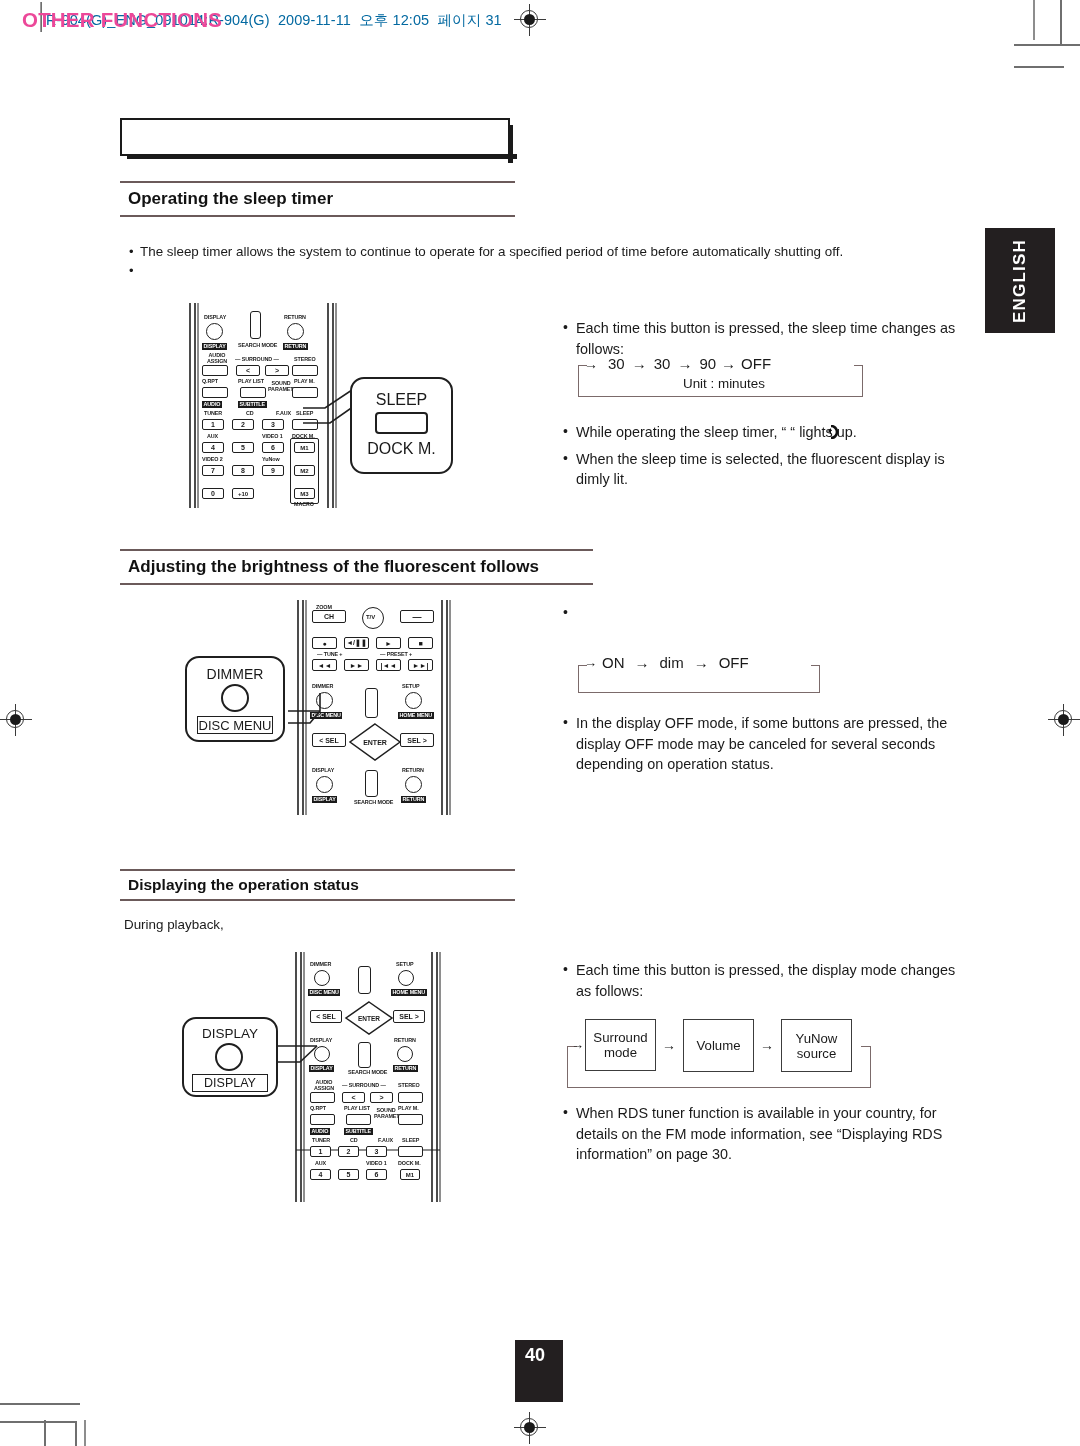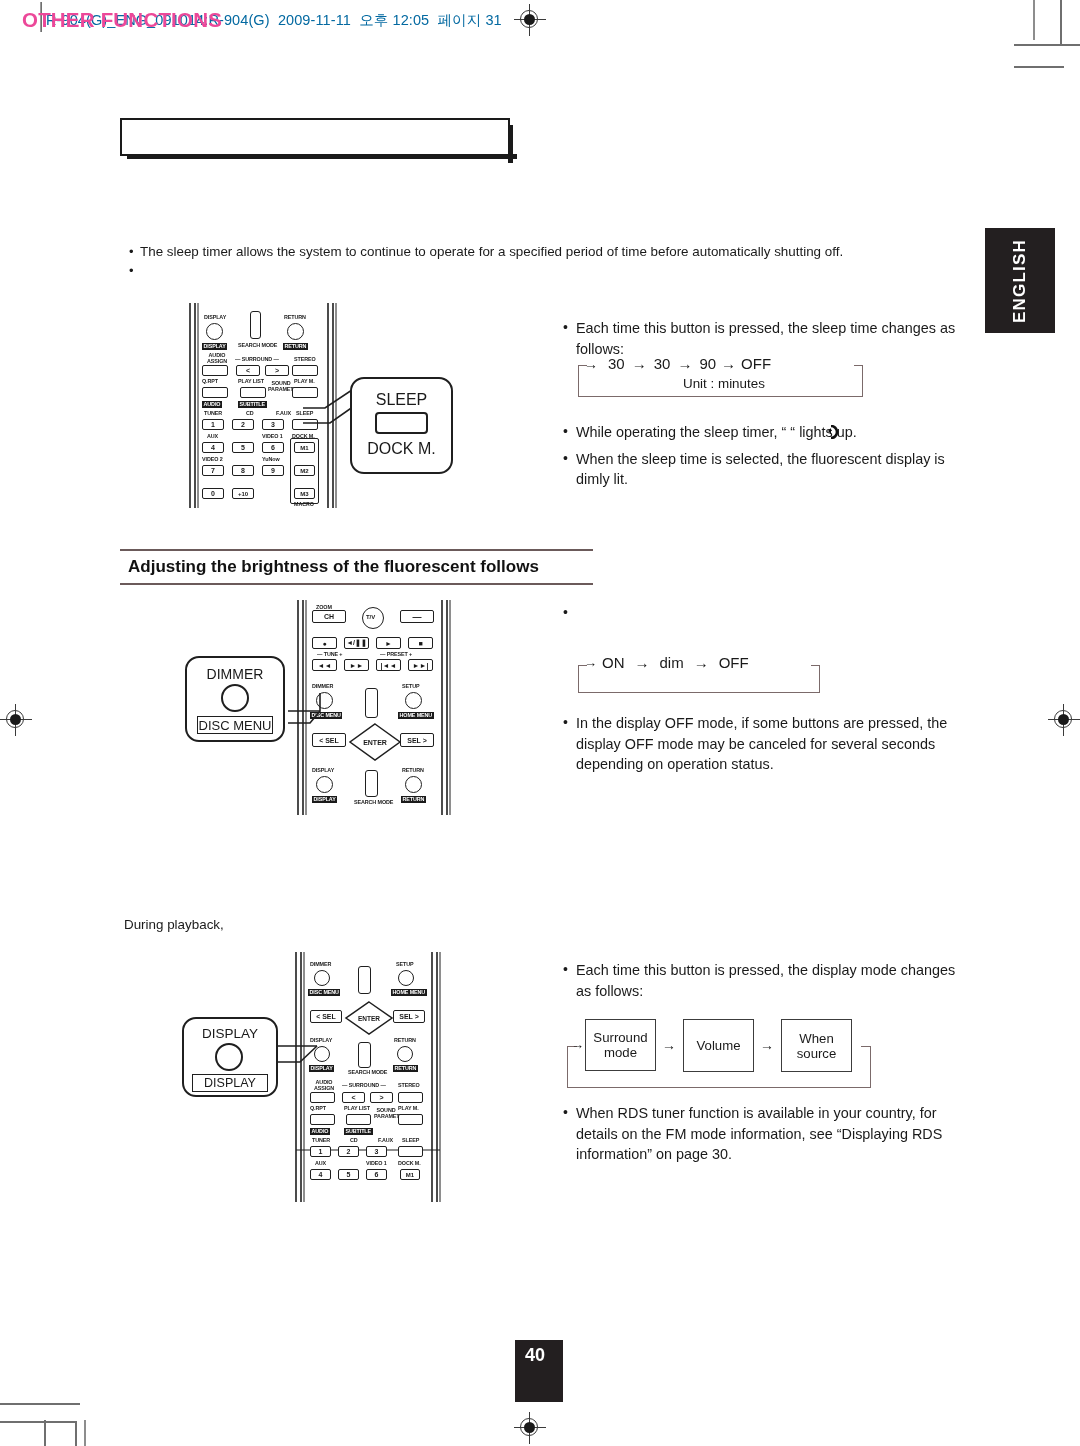--- a/index.html
+++ b/index.html
@@ -366,20 +366,25 @@
   <div class="chapter-banner">
     <div class="shadow-r"></div>
     <div class="shadow-b"></div>
   </div>
   <div class="chapter-title">OTHER FUNCTIONS</div>
 
   <div class="lang-tab">
     <span>ENGLISH</span>
   </div>
 
+  <div class="sec-head" style="left:120px; top:181px; width:395px; height:36px;">
+    <div class="rule-top" style="width:395px;"></div>
+    <div class="rule-bot" style="width:395px;"></div>
+    <div class="sh-text">Operating the sleep timer</div>
+  </div>
 
   <div class="blist" style="left:128px; top:242px; width:830px;">
     <div class="li">
       <span class="bul">•</span>
       <span>The sleep timer allows the system to continue to operate for a specified period of time before automatically shutting off.</span>
     </div>
     <div class="li">
       <span class="bul">•</span>
     </div>
   </div>
@@ -590,20 +595,25 @@
     </div>
   </div>
 
   <div class="rcol" style="left:563px; top:713px; width:410px;">
     <div class="li">
       <span class="bul">•</span>
       <span>In the display OFF mode, if some buttons are pressed, the display OFF mode may be canceled for several seconds depending on operation status.</span>
     </div>
   </div>
 
+  <div class="sec-head small" style="left:120px; top:869px; width:395px; height:32px;">
+    <div class="rule-top" style="width:395px;"></div>
+    <div class="rule-bot" style="width:395px;"></div>
+    <div class="sh-text">Displaying the operation status</div>
+  </div>
 
   <div class="btext" style="left:124px; top:915px;">During playback,</div>
 
   <div class="remote" style="left:288px; top:952px; width:165px; height:250px;">
     <svg width="165" height="250" viewBox="0 0 165 250">
       <path d="M8 0 L8 250" stroke="#1f1f1f" stroke-width="1.6" fill="none"></path>
       <path d="M13 0 L13 250" stroke="#1f1f1f" stroke-width="1.6" fill="none"></path>
       <path d="M16 0 L16 250" stroke="#1f1f1f" stroke-width="1" fill="none"></path>
       <path d="M144 0 L144 250" stroke="#1f1f1f" stroke-width="1.6" fill="none"></path>
       <path d="M149 0 L149 250" stroke="#1f1f1f" stroke-width="1.6" fill="none"></path>
@@ -689,21 +699,21 @@
 
   <div class="flowloop" style="left:567px; top:1013px; width:304px; height:75px;">
     <div class="loopline" style="left:0px; top:33px; width:304px; height:42px; border-top:none;"></div>
     <div class="loopline" style="left:0px; top:33px; width:10px; height:2px; border:none; border-top:1.3px solid #7b6a6a;"></div>
     <div class="loopline" style="left:294px; top:33px; width:10px; height:2px; border:none; border-top:1.3px solid #7b6a6a;"></div>
     <div class="flowrow" style="left:4px; top:24px; font-size:13px;">→</div>
     <div class="fbox" style="position:absolute; left:18px; top:6px; width:71px; height:52px;">Surround mode</div>
     <div class="flowrow" style="left:95px; top:24px; font-size:14px;">→</div>
     <div class="fbox" style="position:absolute; left:116px; top:6px; width:71px; height:53px;">Volume</div>
     <div class="flowrow" style="left:193px; top:24px; font-size:14px;">→</div>
-    <div class="fbox" style="position:absolute; left:214px; top:6px; width:71px; height:53px;">When source</div>
+    <div class="fbox" style="position:absolute; left:214px; top:6px; width:71px; height:53px;">YuNow source</div>
   </div>
 
   <div class="rcol" style="left:563px; top:1103px; width:410px;">
     <div class="li">
       <span class="bul">•</span>
       <span>When RDS tuner function is available in your country, for details on the FM mode information, see “Displaying RDS information” on page 30.</span>
     </div>
   </div>
 
   <div class="pagenum">

